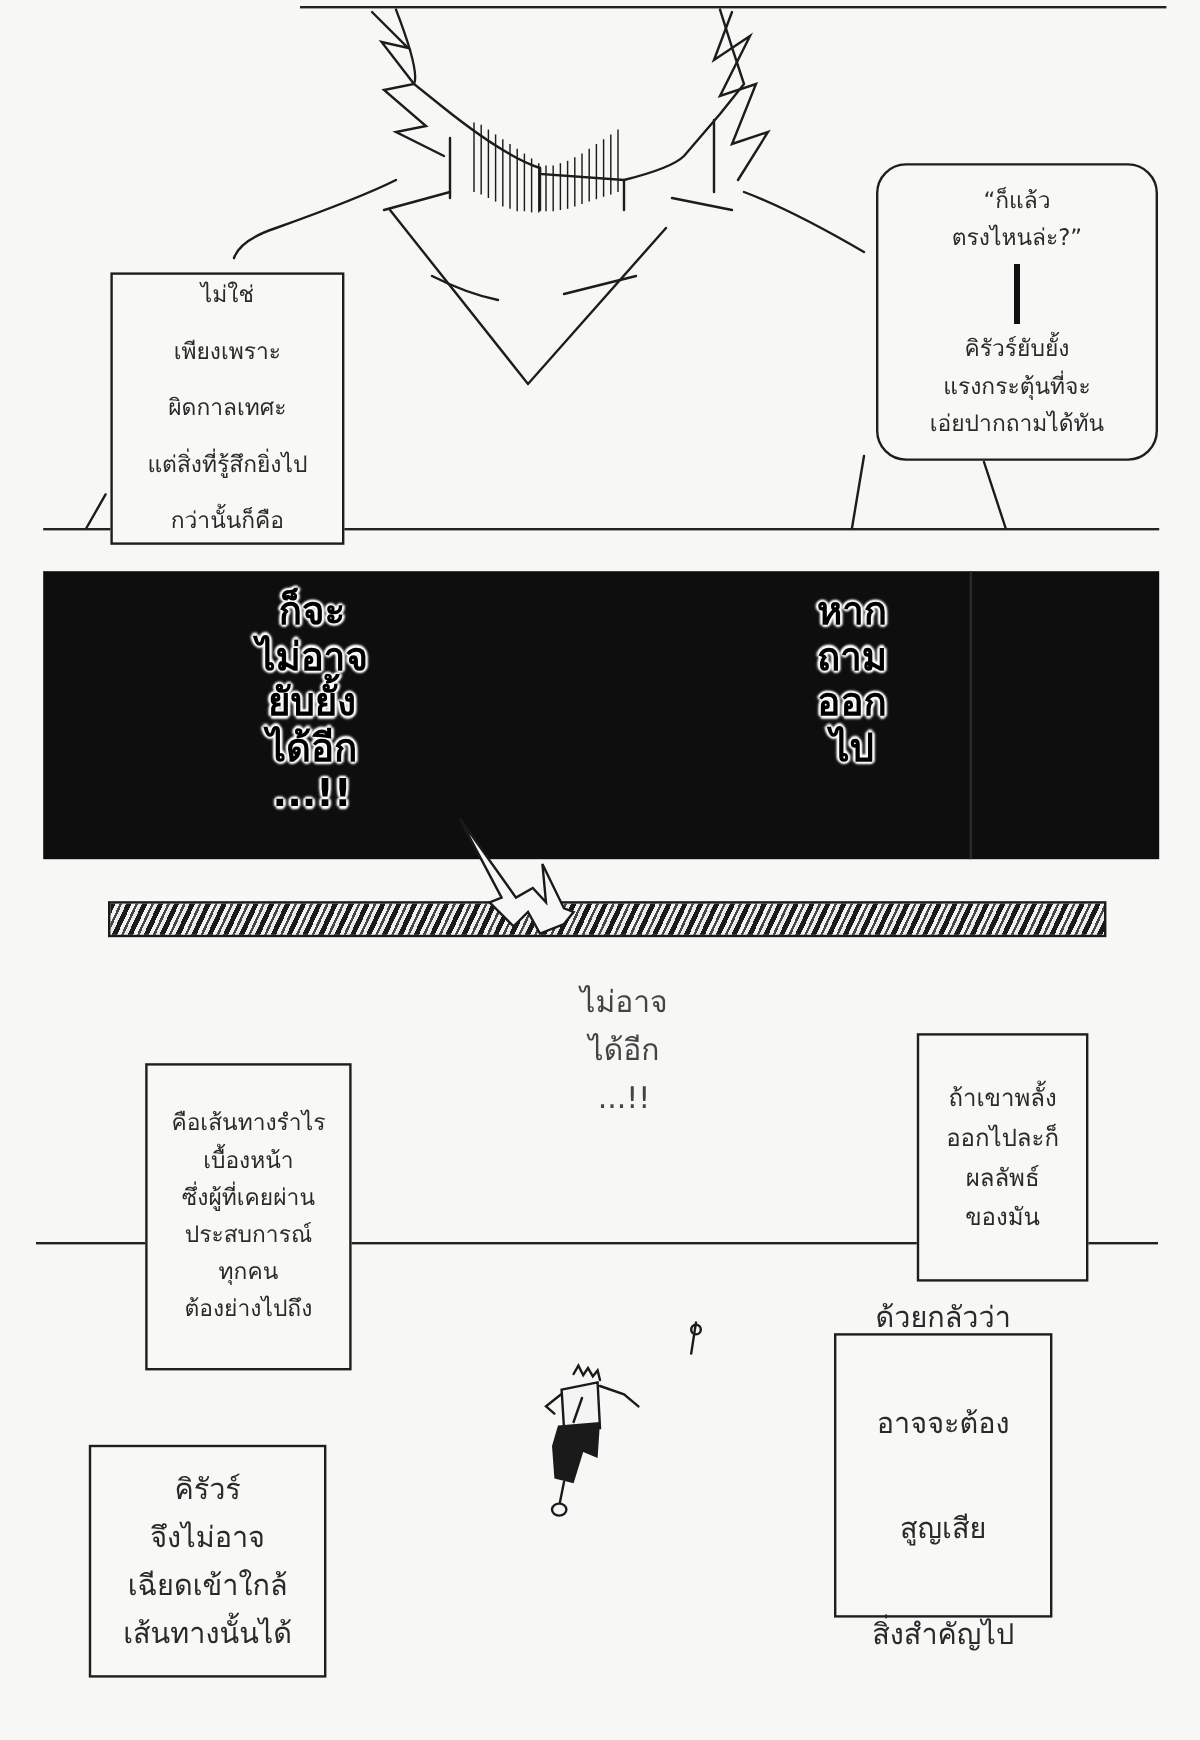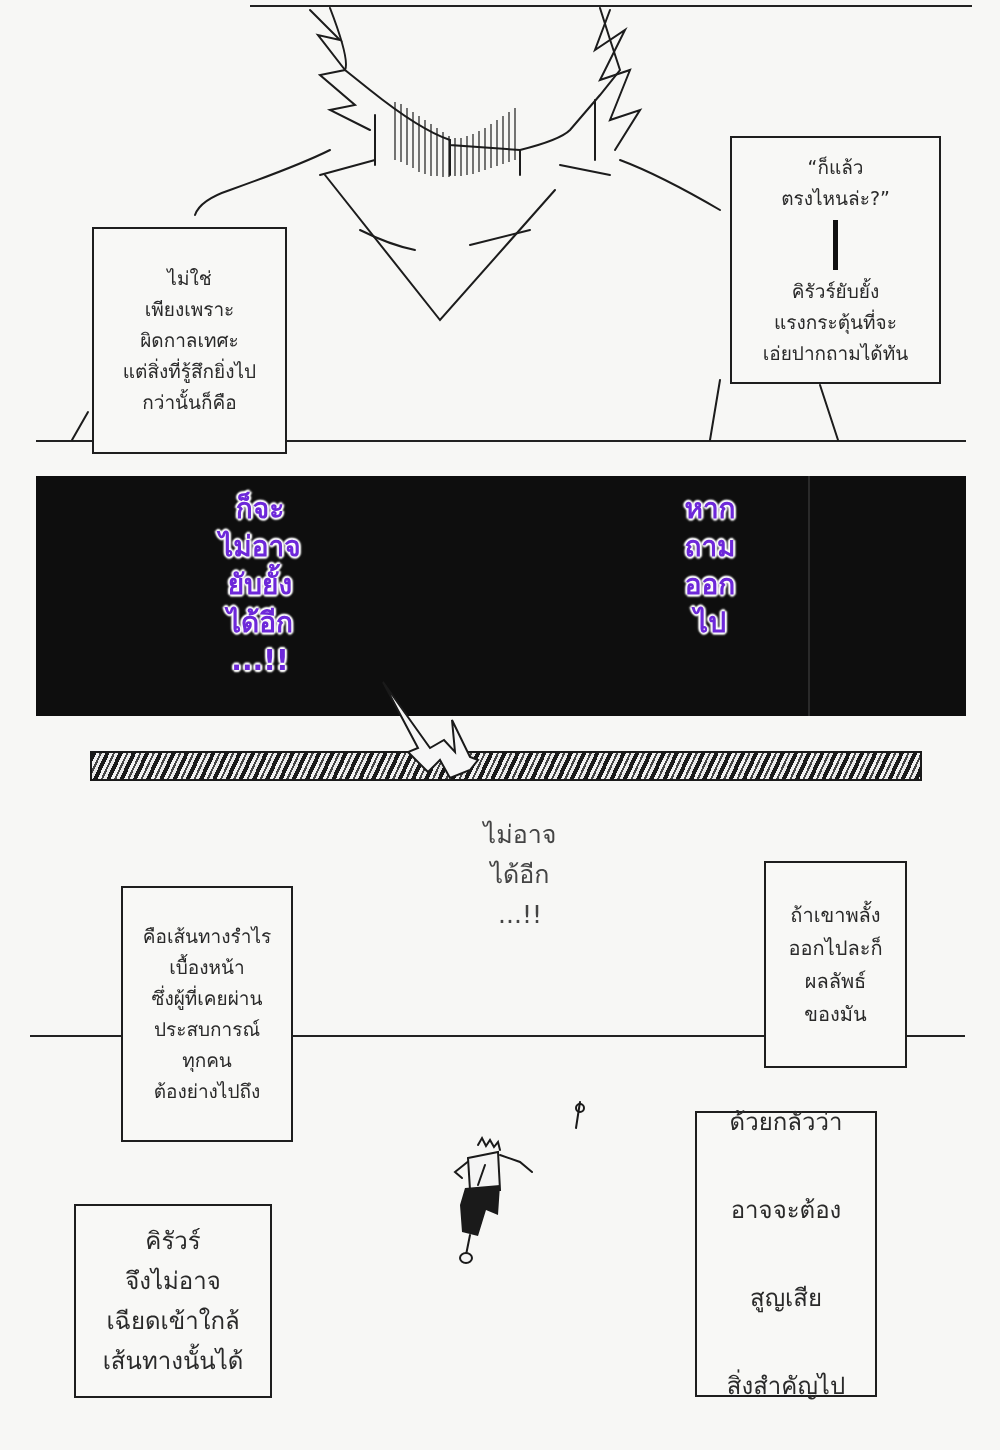--- a/index.html
+++ b/index.html
@@ -16,22 +16,22 @@
     display: flex; flex-direction: column; justify-content: center; align-items: center;
     text-align: center; box-sizing: border-box;
   }
   .caption .line { display: block; white-space: nowrap; }
   .c-sm .line { font-size: 19px; line-height: 31px; }
   .c-md .line { font-size: 20px; line-height: 33px; }
   .c-lg .line { font-size: 24px; line-height: 40px; }
   .vbar { width: 5px; height: 50px; background: #111; margin: 6px 0; }
   .black-panel { position: absolute; left: 36px; top: 476px; width: 930px; height: 240px; background: #0e0e0e; }
   .outline-text {
-    position: absolute; text-align: center; color: #6d28d9;
-    font-size: 28px; line-height: 38px; font-weight: bold;
+    position: absolute; text-align: center; color: #000000;
+    font-size: 32px; line-height: 38px; font-weight: bold;
     text-shadow: 0 0 2px #fff, 0 0 3px #fff, 1px 1px 2px #fff, -1px -1px 2px #fff, 2px 0 2px #fff, -2px 0 2px #fff, 0 2px 2px #fff, 0 -2px 2px #fff;
   }
   .outline-text .line { display: block; }
   .stripe-bar {
     position: absolute; left: 90px; top: 751px; width: 832px; height: 30px;
     border: 2px solid #1a1a1a; box-sizing: border-box;
     background: repeating-linear-gradient(115deg, #1a1a1a 0 4px, #f2f2f2 4px 7px, #444 7px 9px, #eaeaea 9px 12px);
   }
   .free-text { position: absolute; text-align: center; color: #444; font-size: 25px; line-height: 40px; }
   .free-text .line { display: block; }
@@ -86,29 +86,29 @@
       <line x1="479" y1="131" x2="479" y2="172"></line>
         <line x1="485" y1="128" x2="485" y2="170"></line>
       <line x1="491" y1="124" x2="491" y2="168"></line>
         <line x1="497" y1="120" x2="497" y2="166"></line>
       <line x1="503" y1="116" x2="503" y2="164"></line>
         <line x1="509" y1="112" x2="509" y2="162"></line>
       <line x1="515" y1="108" x2="515" y2="160"></line>
     </g>
   </svg>
 
-  <div class="caption c-sm" style="left:92px;top:227px;width:195px;height:227px;">
+  <div class="caption c-sm" style="left:92px;top:227px;width:195px;height:227px;gap:16px;">
     <span class="line">ไม่ใช่</span>
     <span class="line">เพียงเพราะ</span>
     <span class="line">ผิดกาลเทศะ</span>
     <span class="line">แต่สิ่งที่รู้สึกยิ่งไป</span>
     <span class="line">กว่านั้นก็คือ</span>
   </div>
 
-  <div class="caption c-sm" style="left:730px;top:136px;width:211px;height:248px;">
+  <div class="caption c-sm" style="left:730px;top:136px;width:235px;height:248px;border-radius:25px;">
     <span class="line">“ก็แล้ว</span>
     <span class="line">ตรงไหนล่ะ?”</span>
     <span class="vbar"></span>
     <span class="line">คิรัวร์ยับยั้ง</span>
     <span class="line">แรงกระตุ้นที่จะ</span>
     <span class="line">เอ่ยปากถามได้ทัน</span>
   </div>
 </div>
 
 <div class="black-panel">
@@ -172,18 +172,18 @@
   <ellipse cx="466" cy="1258" rx="6" ry="5" fill="#f4f4f4" stroke="#1a1a1a" stroke-width="2"></ellipse>
 </svg>
 
 <div class="caption c-lg" style="left:74px;top:1172px;width:198px;height:194px;margin-top:32px;">
   <span class="line">คิรัวร์</span>
   <span class="line">จึงไม่อาจ</span>
   <span class="line">เฉียดเข้าใกล้</span>
   <span class="line">เส้นทางนั้นได้</span>
 </div>
 
-<div class="caption c-lg" style="left:695px;top:1111px;width:182px;height:286px;gap:48px;">
+<div class="caption c-lg" style="left:695px;top:1111px;width:182px;height:237px;gap:48px;">
   <span class="line">ด้วยกลัวว่า</span>
   <span class="line">อาจจะต้อง</span>
   <span class="line">สูญเสีย</span>
   <span class="line">สิ่งสำคัญไป</span>
 </div>
 
 </body></html>

